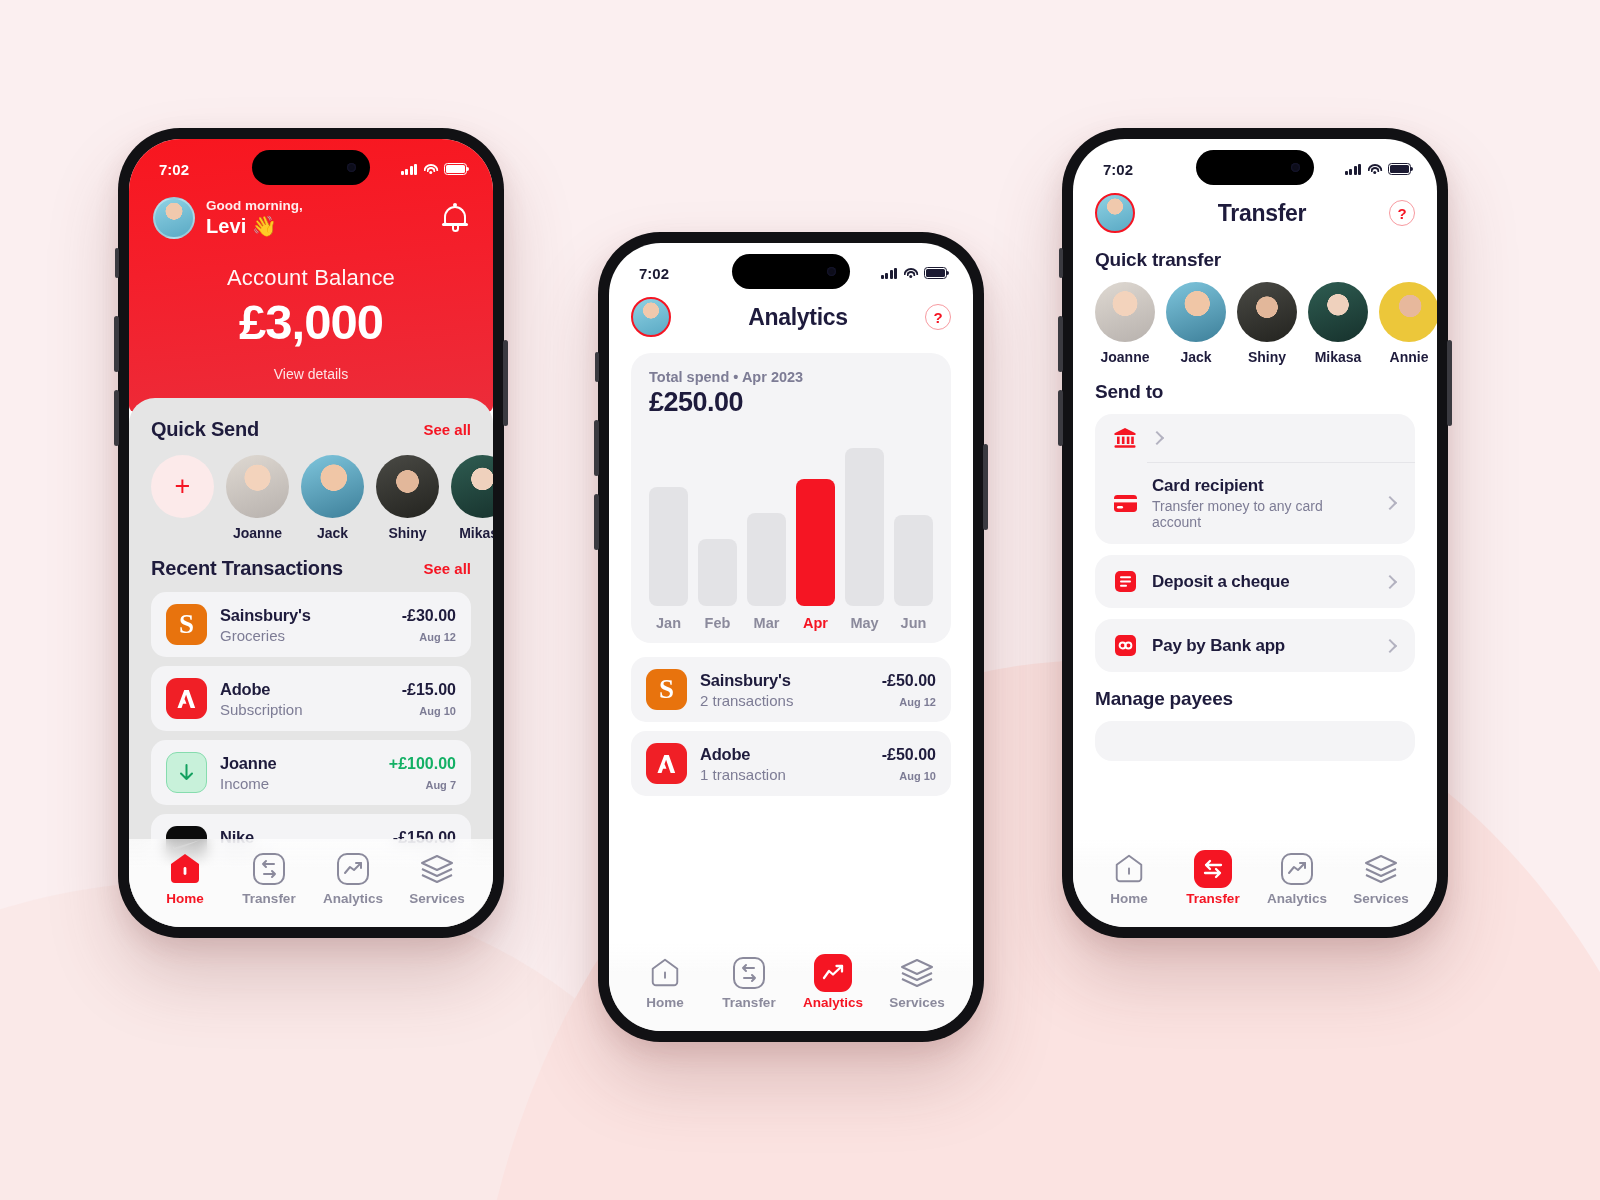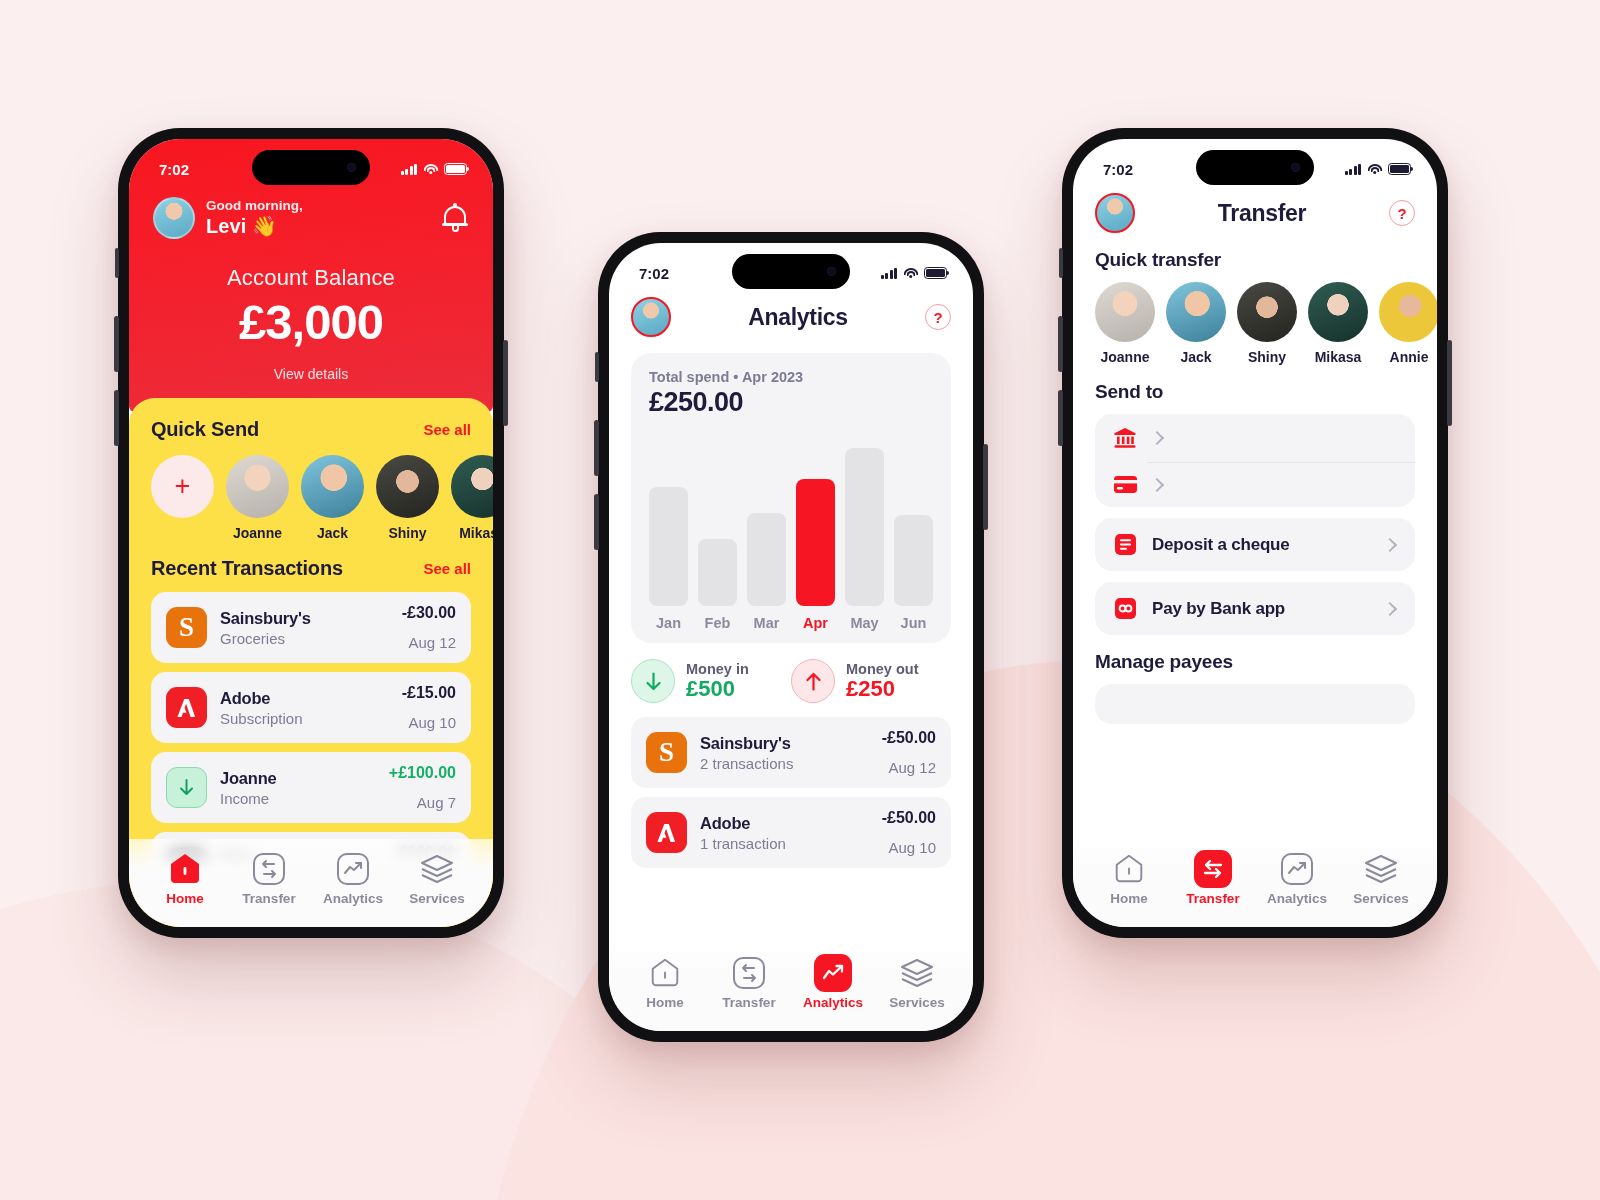--- a/index.html
+++ b/index.html
@@ -94,21 +94,21 @@
   .bell .rim { position:absolute; bottom:7px; left:1px; width:26px; height:2.8px; background:#fff; border-radius:2px; }
   .bell .clap { position:absolute; bottom:1px; left:10.5px; width:7px; height:6px; border:2.6px solid #fff;
     border-top:none; border-radius: 0 0 7px 7px; }
   .bell .knob { position:absolute; top:0px; left:12px; width:4px; height:4px; background:#fff; border-radius:50%; }
   .hero-center { text-align: center; margin-top: 26px; }
   .hero-center .lbl { color: rgba(255,255,255,.96); font-size: 22px; font-weight: 500; letter-spacing: .2px; }
   .hero-center .amt { color: #fff; font-size: 49px; font-weight: 800; letter-spacing: -1px; margin-top: 6px; line-height:1.05; }
   .hero-center .lnk { color: rgba(255,255,255,.88); font-size: 14px; font-weight: 500; margin-top: 18px; cursor:pointer; }
 
   .sheet {
-    background: #fde047; border-radius: 26px 26px 0 0; margin-top: -14px;
+    background: #e5e5e5; border-radius: 26px 26px 0 0; margin-top: -14px;
     padding: 20px 22px 0; flex: 1 1 auto; position: relative; z-index: 5; overflow: hidden;
   }
   .sec-head { display:flex; align-items:center; justify-content:space-between; }
   .sec-title { font-size: 20px; font-weight: 800; color:#1e1b3c; letter-spacing:-.2px; }
   .see-all { font-size: 15px; font-weight: 700; color:#f51523; cursor:pointer; }
 
   .contacts { display:flex; gap: 12px; margin-top: 14px; }
   .contact { width: 63px; flex: 0 0 63px; text-align: center; cursor:pointer; }
   .contact .pic { width: 63px; height: 63px; border-radius: 50%; background-size: cover; background-position: center 18%; }
   .contact .nm { font-size: 14px; font-weight: 700; color:#1e1b3c; margin-top: 7px; }
@@ -118,21 +118,21 @@
   .txlist { margin-top: 12px; display:flex; flex-direction:column; gap: 9px; }
   .tx { background:#f4f4f6; border-radius: 15px; padding: 12px 15px; display:flex; align-items:center; gap: 13px; cursor:pointer; }
   .tx .logo { width: 41px; height: 41px; border-radius: 11px; flex:0 0 41px; display:flex;
               align-items:center; justify-content:center; font-weight:800; color:#fff; }
   .tx .mid { flex:1 1 auto; min-width:0; }
   .tx .nm { font-size: 16.5px; font-weight: 800; color:#1e1b3c; letter-spacing:-.2px; }
   .tx .cat { font-size: 15px; color:#7d7c95; font-weight:500; margin-top:2px; }
   .tx .right { text-align: right; }
   .tx .amt { font-size: 16px; font-weight: 800; color:#1e1b3c; }
   .tx .amt.pos { color:#13b065; }
-  .tx .date { font-size: 15px; color:#7d7c95; font-weight:400; margin-top:12px; }
+  .tx .date { font-size: 11px; color:#7d7c95; font-weight:700; margin-top:6px; }
 
   .logo-sains { background:#e8730d; font-size:27px; font-family:"Liberation Serif", serif; }
   .logo-adobe { background:#f01f26; }
   .logo-adobe svg { width:22px; height:20px; }
   .logo-nike  { background:#0b0b0b; }
   .logo-nike svg { width:27px; height:13px; }
   .logo-in    { background:#c8f1da; border:1.6px solid #86dcae; }
 
   
   .tabbar {
@@ -471,44 +471,20 @@
       <div class="blabels" id="bar-labels">
           <span>Jan</span>
           <span>Feb</span>
           <span>Mar</span>
           <span class="on">Apr</span>
           <span>May</span>
           <span>Jun</span>
         </div>
     </div>
 
-    <div class="flows">
-      <div class="flow">
-        <div class="circ in">
-          <svg width="17" height="19" viewBox="0 0 17 19" fill="none" stroke="#12ab62" stroke-width="2.2" stroke-linecap="round" stroke-linejoin="round">
-              <path d="M8.5 1.5 V17 M2.5 11 L8.5 17 L14.5 11"></path>
-            </svg>
-        </div>
-        <div>
-          <div class="fl">Money in</div>
-          <div class="fv in">£500</div>
-        </div>
-      </div>
-      <div class="flow">
-        <div class="circ out">
-          <svg width="17" height="19" viewBox="0 0 17 19" fill="none" stroke="#f51523" stroke-width="2.2" stroke-linecap="round" stroke-linejoin="round">
-              <path d="M8.5 17.5 V2 M2.5 8 L8.5 2 L14.5 8"></path>
-            </svg>
-        </div>
-        <div>
-          <div class="fl">Money out</div>
-          <div class="fv out">£250</div>
-        </div>
-      </div>
-    </div>
 
     <div class="p2list">
       <div class="tx">
         <div class="logo logo-sains">S</div>
         <div class="mid">
           <div class="nm">Sainsbury's</div>
           <div class="cat">2 transactions</div>
         </div>
         <div class="right">
           <div class="amt">-£50.00</div>
@@ -653,20 +629,24 @@
         </div>
         <div class="chev"></div>
       </div>
       <div class="row">
         <div class="ri">
           <svg width="23" height="17" viewBox="0 0 23 17" fill="#f51523">
             <rect x="0" y="0" width="23" height="17" rx="3.4"></rect>
               <rect x="0" y="4" width="23" height="3.4" fill="#fff" opacity=".95"></rect>
             <rect x="3" y="11" width="6" height="2.4" rx="1.2" fill="#fff"></rect>
           </svg>
+        </div>
+        <div class="rt">
+          <div class="rl">Card recipient</div>
+          <div class="rs">Transfer money to any card account</div>
         </div>
         <div class="chev"></div>
       </div>
     </div>
 
     <div class="card single">
       <div class="row">
         <div class="ri">
           <svg width="21" height="21" viewBox="0 0 21 21">
               <rect width="21" height="21" rx="5" fill="#f51523"></rect>

